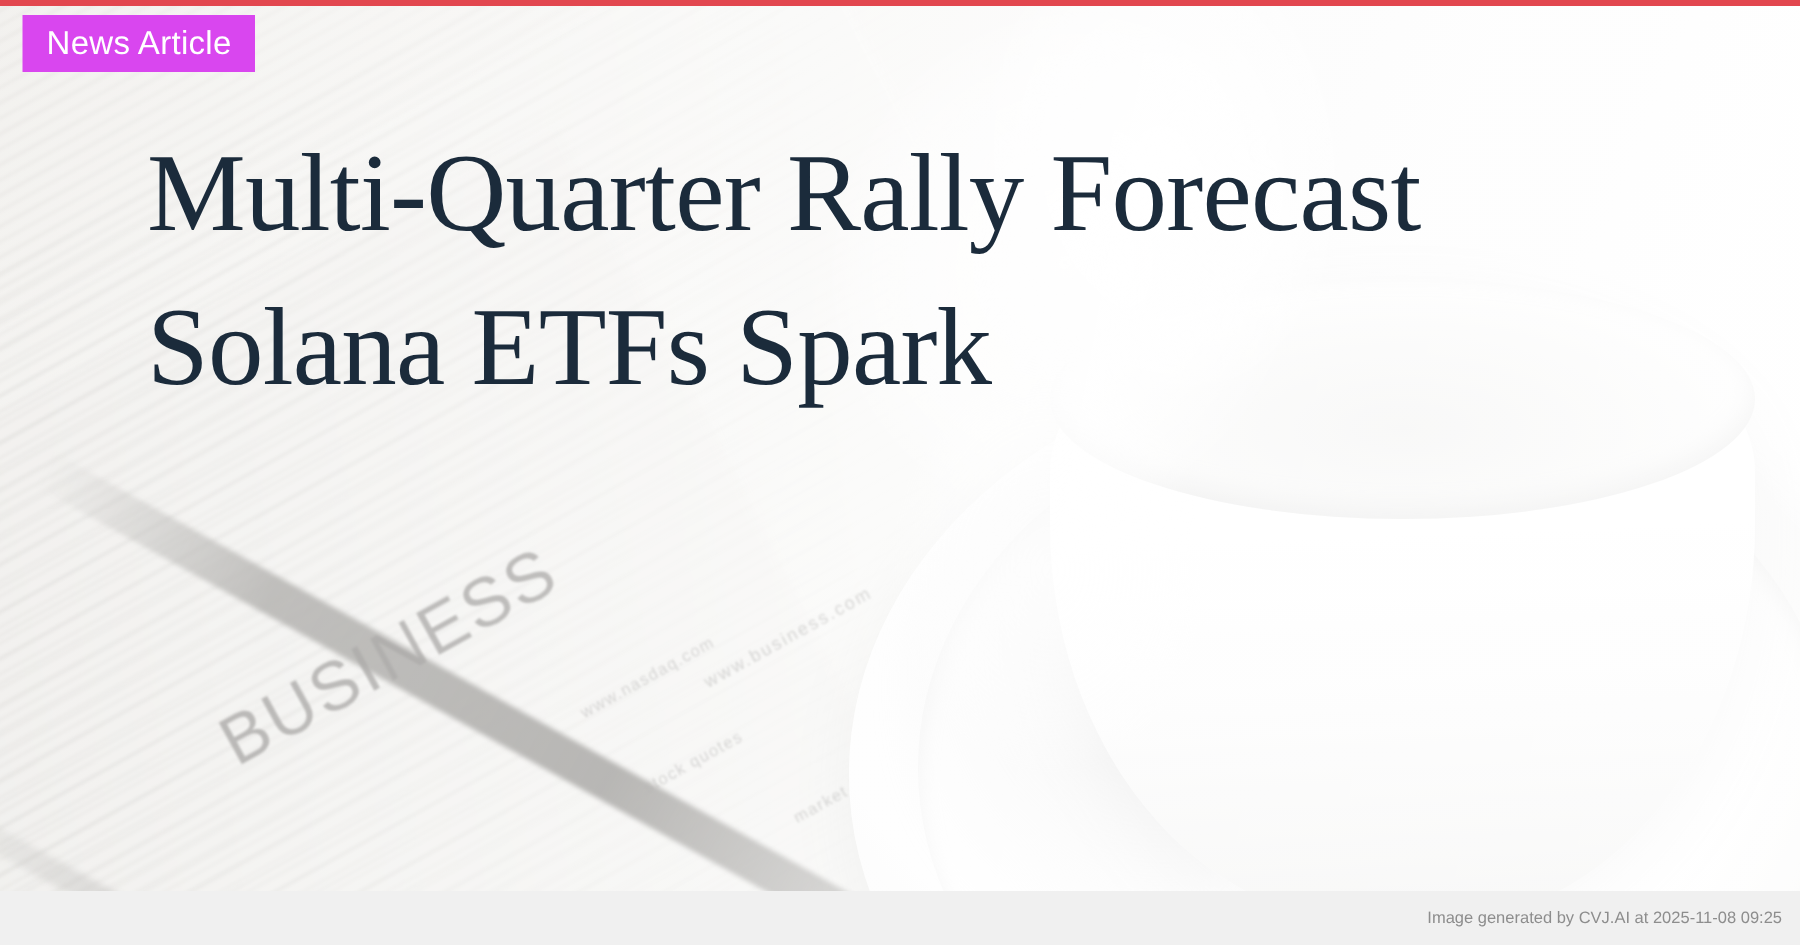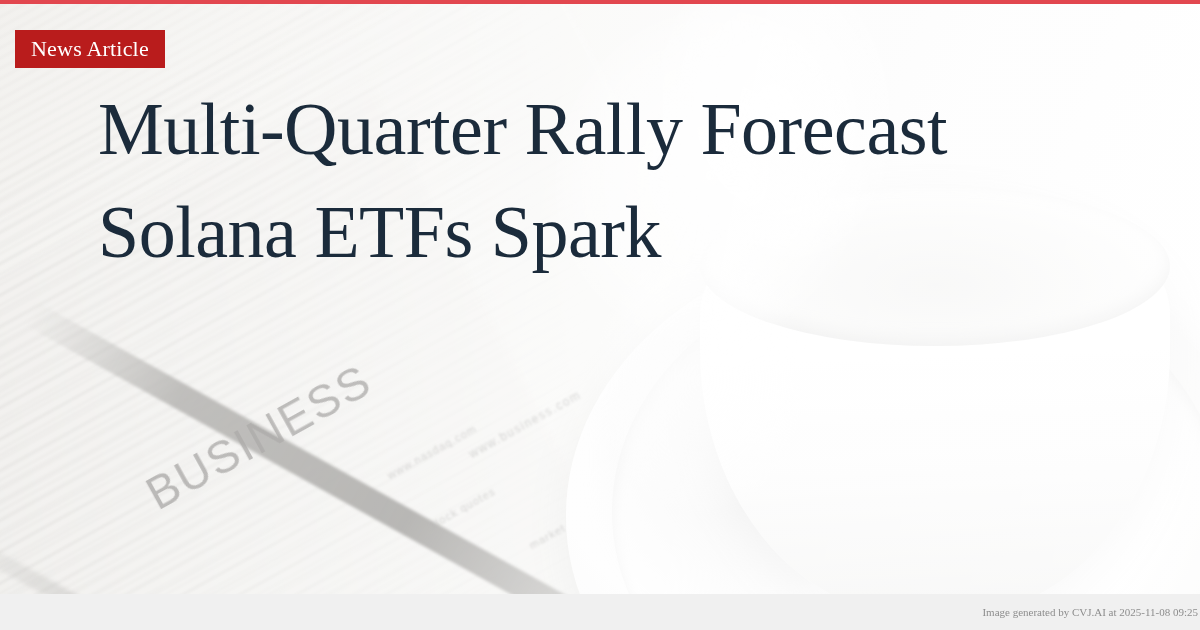--- a/index.html
+++ b/index.html
@@ -204,29 +204,28 @@
   }
 
   
   .badge {
     position: absolute;
     left: 15px; top: 10px;
     height: 38px;
     padding: 0 16px;
     display: flex;
     align-items: center;
-    background: #b91c1c;
+    background: #d946ef;
     color: #ffffff;
-    font-family: Liberation Serif, serif;
+    font-family: Liberation Sans, sans-serif;
     font-size: 22px;
     font-weight: 400;
     letter-spacing: .2px;
     z-index: 6;
     white-space: nowrap;
-    margin-top: 20px;
   }
 
   
   .headline {
     position: absolute;
     left: 98px; top: 78px;
     width: 1030px;
     z-index: 6;
     color: #1b2troublesome;
   }
@@ -245,24 +244,24 @@
     position: absolute;
     left: 0; bottom: 0;
     width: 1200px; height: 36px;
     background: #f0f0f0;
     display: flex;
     align-items: center;
     justify-content: flex-end;
     z-index: 6;
   }
   .footer-text {
-    font-family: Liberation Serif, serif;
+    font-family: Liberation Sans, sans-serif;
     font-size: 11px;
     color: #8d8d8d;
-    padding-right: 2px;
+    padding-right: 12px;
     white-space: nowrap;
   }
 </style>
 </head>
 <body>
 
 <div id="canvas">
 
   <div class="bg">
     <div class="paper-a"></div>

